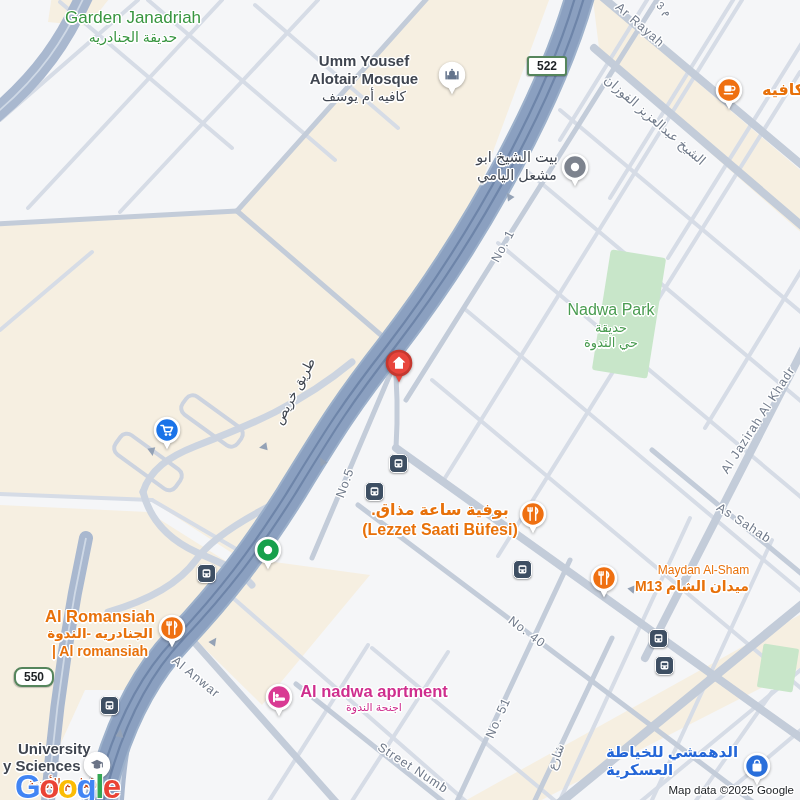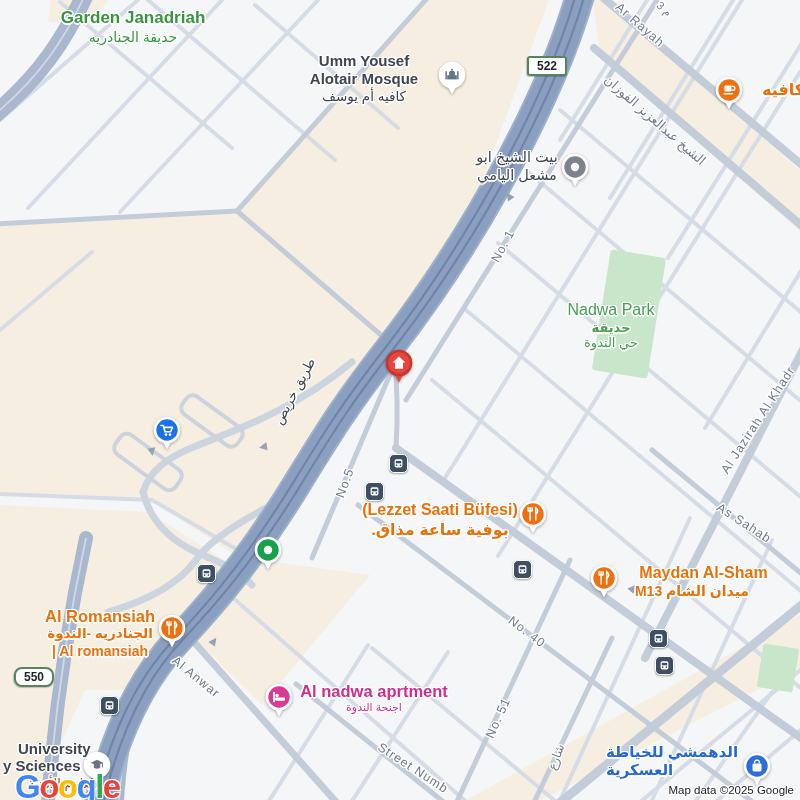--- a/index.html
+++ b/index.html
@@ -118,46 +118,46 @@
       <div class="street-label halo" style="left: 503px; top: 246px; transform: translate(-50%, -50%) rotate(-62deg); letter-spacing: 1px;">No. 1</div>
       <div class="street-label halo" style="left: 345px; top: 483px; transform: translate(-50%, -50%) rotate(-70deg); letter-spacing: 1px;">No.5</div>
       <div class="street-label halo" style="left: 527px; top: 632px; transform: translate(-50%, -50%) rotate(37deg); letter-spacing: 1px;">No. 40</div>
       <div class="street-label halo" style="left: 498px; top: 718px; transform: translate(-50%, -50%) rotate(-66deg); letter-spacing: 1px;">No. 51</div>
       <div class="street-label halo" style="left: 413px; top: 768px; transform: translate(-50%, -50%) rotate(33deg); letter-spacing: 1px;">Street Numb</div>
       <div class="street-label halo" style="left: 196px; top: 677px; transform: translate(-50%, -50%) rotate(39deg); letter-spacing: 1px;">Al Anwar</div>
       <div class="street-label halo" style="left: 758px; top: 420px; transform: translate(-50%, -50%) rotate(-57deg); letter-spacing: 1px;">Al Jazirah Al Khadr</div>
       <div class="street-label halo" style="left: 744px; top: 523px; transform: translate(-50%, -50%) rotate(33deg); letter-spacing: 1px;">As Sahab</div>
       <div class="street-label halo" style="left: 556px; top: 757px; transform: translate(-50%, -50%) rotate(-70deg); font-size: 12px;">شارع</div>
       <div class="poi-label" style="color: rgb(55, 149, 63); top: 8px; left: 133px; transform: translateX(-50%); text-align: center;">
-        <div class="halo" style="font-size: 17px; font-weight: 700;">Garden Janadriah</div>
+        <div class="halo" style="font-size: 17px; font-weight: 400;">Garden Janadriah</div>
         <div class="halo" dir="rtl" style="font-size: 14px; font-weight: 400;">حديقة الجنادريه</div>
       </div>
       <div class="poi-label" style="color: rgb(63, 69, 80); top: 52px; left: 364px; transform: translateX(-50%); text-align: center;">
         <div class="halo" style="font-size: 15px; font-weight: 600;">Umm Yousef</div>
         <div class="halo" style="font-size: 15px; font-weight: 600;">Alotair Mosque</div>
         <div class="halo" dir="rtl" style="font-size: 13.5px; font-weight: 400;">كافيه أم يوسف</div>
       </div>
       <div class="poi-label" style="color: rgb(232, 113, 10); top: 80px; left: 762px;">
         <div class="halo" dir="rtl" style="font-size: 16px; font-weight: 700;">ن كافيه</div>
       </div>
       <div class="poi-label" style="color: rgb(63, 69, 80); top: 149px; left: 517px; transform: translateX(-50%); text-align: center;">
         <div class="halo" dir="rtl" style="font-size: 14.5px; font-weight: 500;">بيت الشيخ ابو</div>
         <div class="halo" dir="rtl" style="font-size: 14.5px; font-weight: 500;">مشعل اليامي</div>
       </div>
       <div class="poi-label" style="color: rgb(74, 156, 81); top: 300px; left: 611px; transform: translateX(-50%); text-align: center;">
         <div class="halo" style="font-size: 16px; font-weight: 500;">Nadwa Park</div>
-        <div class="halo" dir="rtl" style="font-size: 13px; font-weight: 700; text-align: center;">حديقة</div>
+        <div class="halo" dir="rtl" style="font-size: 13px; font-weight: 400; text-align: center;">حديقة</div>
         <div class="halo" dir="rtl" style="font-size: 13px; font-weight: 400;">حي الندوة</div>
       </div>
       <div class="poi-label" style="color: rgb(232, 113, 10); top: 500px; left: 440px; transform: translateX(-50%); text-align: center;">
+        <div class="halo" dir="rtl" style="font-size: 16px; font-weight: 700;">بوفية ساعة مذاق.</div>
         <div class="halo" style="font-size: 16px; font-weight: 700;">(Lezzet Saati Büfesi)</div>
-        <div class="halo" dir="rtl" style="font-size: 16px; font-weight: 700;">بوفية ساعة مذاق.</div>
       </div>
       <div class="poi-label" style="color: rgb(232, 113, 10); top: 563px; left: 692px; transform: translateX(-50%); text-align: center;">
-        <div class="halo" style="font-size: 16px; font-weight: 700; margin-left: 23px;">Maydan Al-Sham</div>
+        <div class="halo" style="font-size: 12px; font-weight: 400; margin-left: 23px;">Maydan Al-Sham</div>
         <div class="halo" dir="rtl" style="font-size: 14px; font-weight: 600;">ميدان الشام M13</div>
       </div>
       <div class="poi-label" style="color: rgb(232, 113, 10); top: 606px; left: 100px; transform: translateX(-50%); text-align: center;">
         <div class="halo" style="font-size: 16.5px; font-weight: 700;">Al Romansiah</div>
         <div class="halo" dir="rtl" style="font-size: 13.5px; font-weight: 600;">الجنادريه -الندوة</div>
         <div class="halo" style="font-size: 14px; font-weight: 600;">| Al romansiah</div>
       </div>
       <div class="poi-label" style="color: rgb(207, 46, 142); top: 681px; left: 374px; transform: translateX(-50%); text-align: center;">
         <div class="halo" style="font-size: 16.5px; font-weight: 700;">Al nadwa aprtment</div>
         <div class="halo" dir="rtl" style="font-size: 11px; font-weight: 400;">اجنحة الندوة</div>

